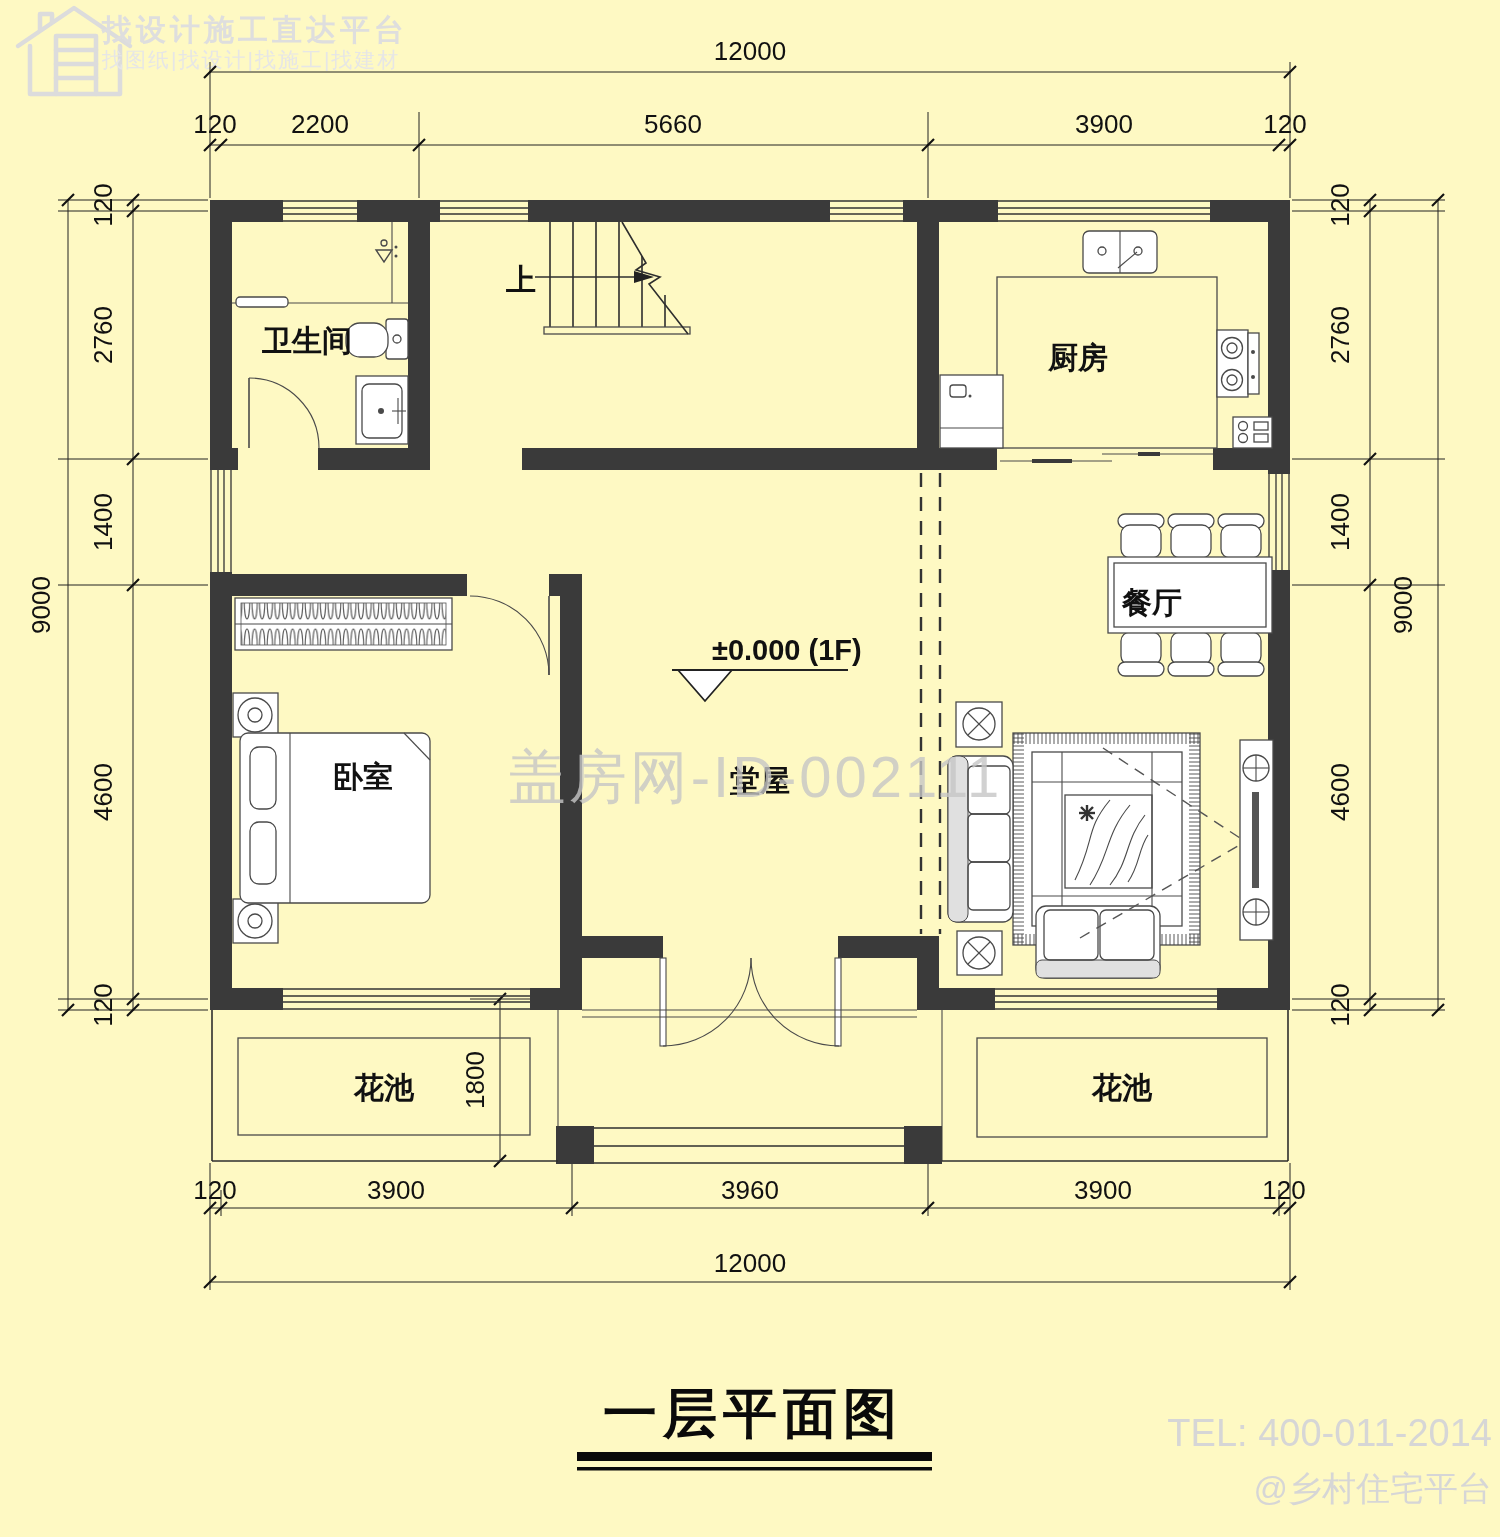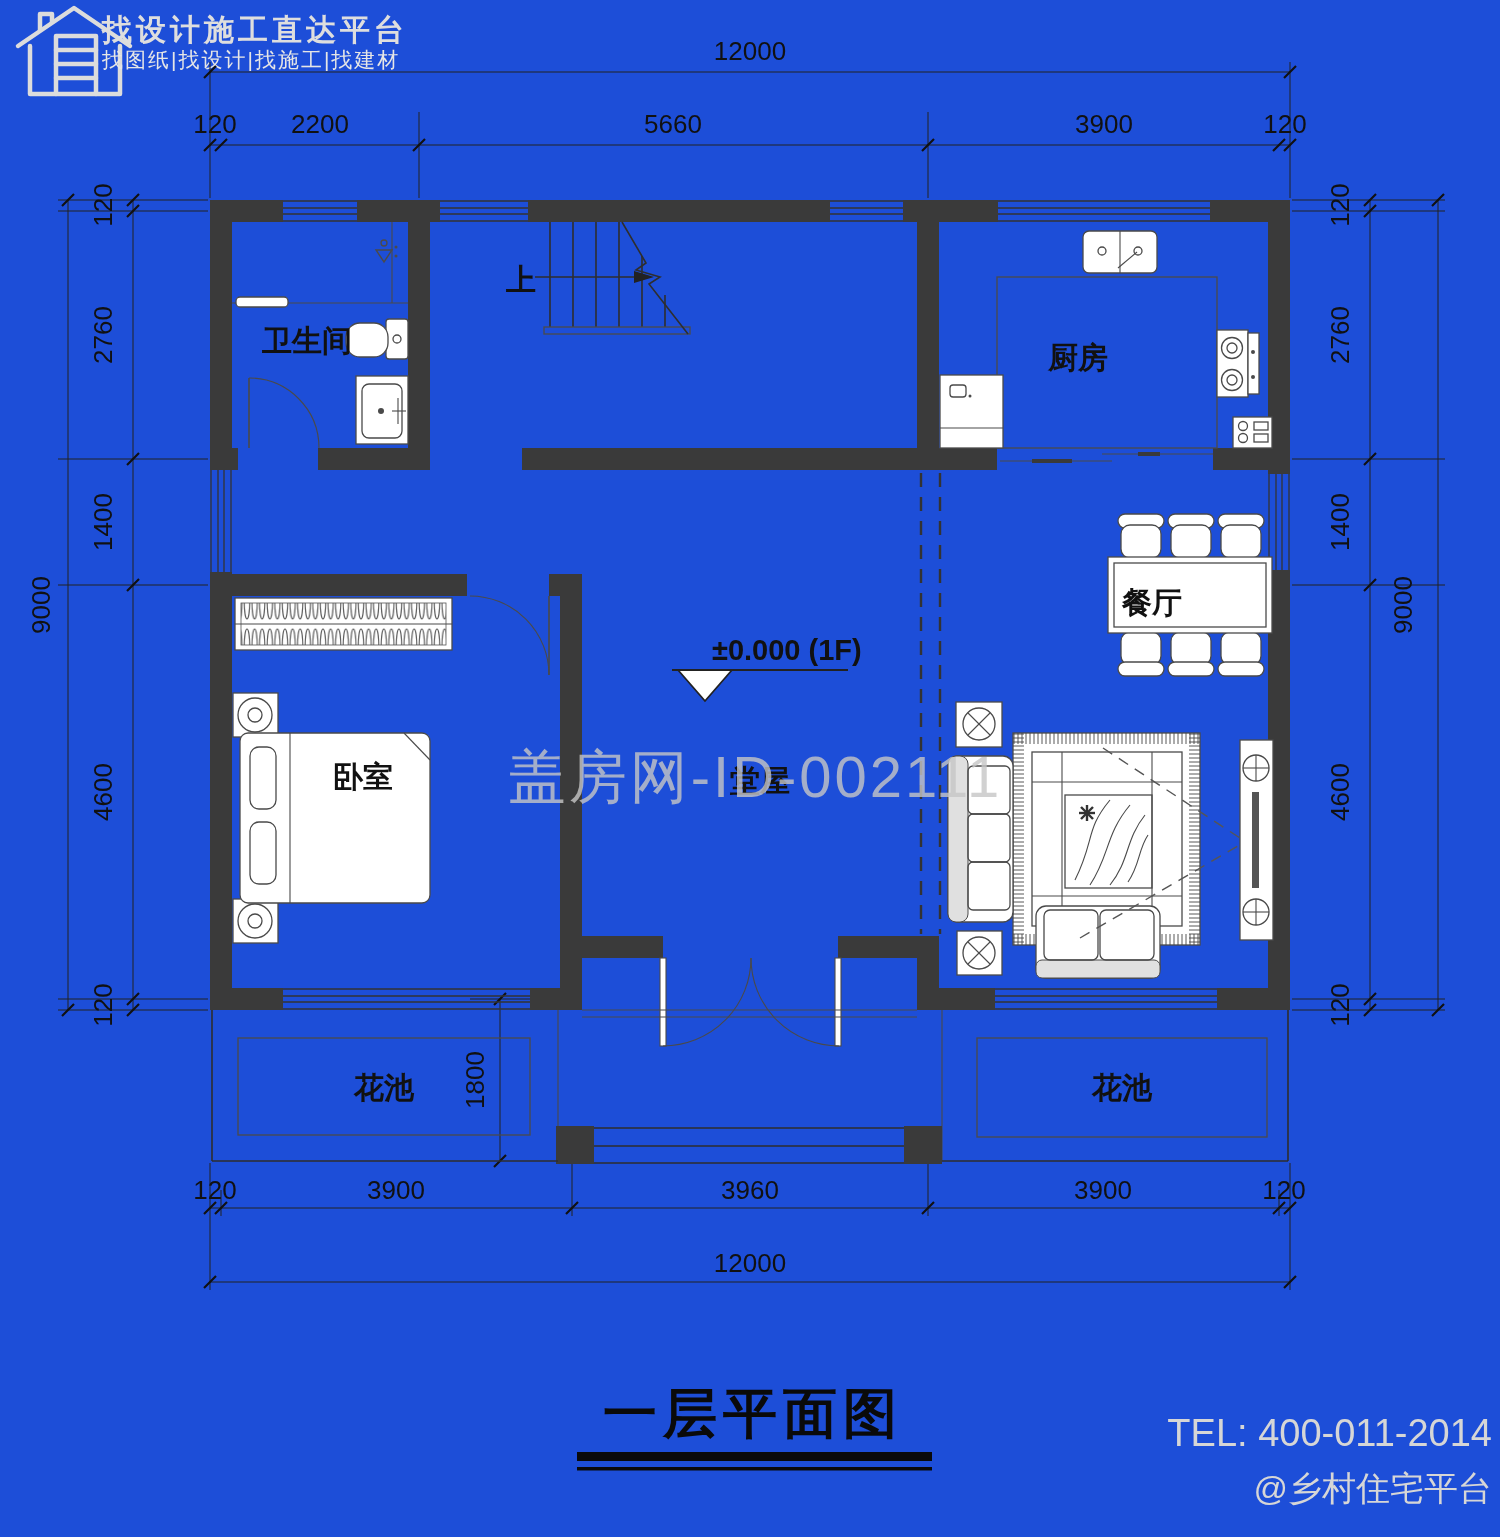--- a/index.html
+++ b/index.html
@@ -1,16 +1,16 @@
 <!DOCTYPE html>
 <html><head>
 <meta charset="utf-8">
 <style>
   html,body{margin:0;padding:0;background:#ffffff;}
-  .page{position:relative;width:1500px;height:1537px;background:#1d4ed8;overflow:hidden;
+  .page{position:relative;width:1500px;height:1537px;background:#fef9c3;overflow:hidden;
         font-family:"Liberation Sans",sans-serif;}
   .page svg{position:absolute;left:0;top:0;}
   
   .wall{fill:#3a3a3a;stroke:none;}
   .ln{stroke:#2e2e2e;stroke-width:1.6;fill:none;}
   .thin{stroke:#4a4a4a;stroke-width:1.1;fill:none;}
   .furn{stroke:#4a4a4a;stroke-width:1.3;fill:#ffffff;}
   .furno{stroke:#4a4a4a;stroke-width:1.3;fill:none;}
   .win{stroke:#333;stroke-width:1.3;fill:none;}
   .dim{stroke:#222;stroke-width:1;fill:none;}

